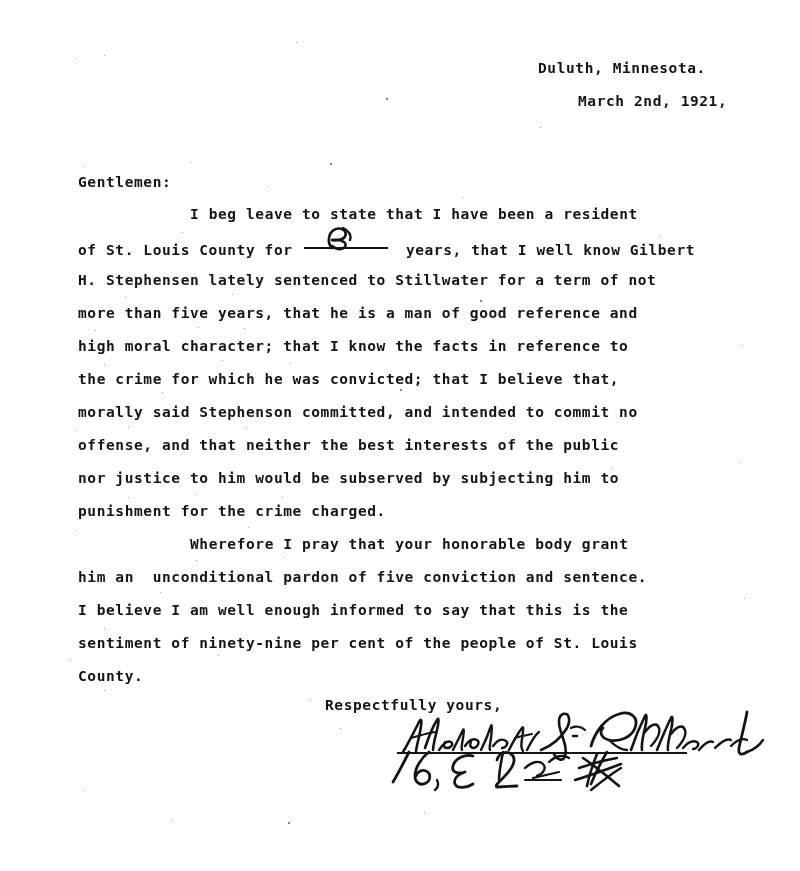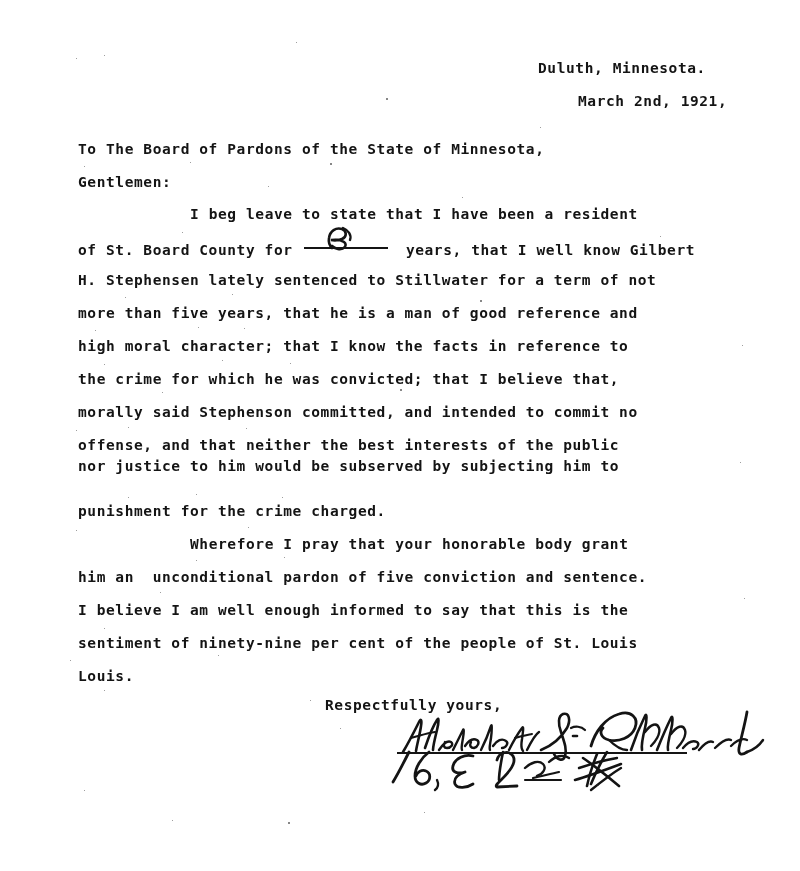--- a/index.html
+++ b/index.html
@@ -79,57 +79,56 @@
 </head>
 <body>
 
 <div class="page">
 
   <div class="heading-block">
     <div class="tw hdr-city">Duluth, Minnesota.</div>
     <div class="tw hdr-date">March 2nd, 1921,</div>
   </div>
 
-  <div class="tw addr-line">To The Board of Pardons of the State of Minnesota,</div>
   <div class="tw salutation">Gentlemen:</div>
 
   <div>
     <div class="tw indent" style="top:206px;">I beg leave to state that I have been a resident</div>
 
     <div class="body-line" style="position:absolute; top:239px; left:78px;">
-      <span class="tw" style="position:relative; left:0; top:0;">of St. Board County for</span>
+      <span class="tw" style="position:relative; left:0; top:0;">of St. Louis County for</span>
       <span style="position:relative; display:inline-block; width:88px; height:1em; vertical-align:baseline;">
         <svg width="88" height="30" viewBox="0 0 88 30" style="position:absolute; left:0; top:-13px;">
           <path d="M30 22 C30 22 26 18 27 12 C28 5 34 1 40 3 C45 5 45 11 40 13 C35 15 29 14 29 14
                    C29 14 38 13 42 16 C46 19 42 24 36 23 C32 22 30 20 30 20" fill="none" stroke="#141414" stroke-width="2.6" stroke-linecap="round"></path>
           <path d="M41 2 C46 4 50 9 48 14" fill="none" stroke="#141414" stroke-width="2.4" stroke-linecap="round"></path>
         </svg>
         <svg width="88" height="6" viewBox="0 0 88 6" style="position:absolute; left:0; top:6px;">
           <line x1="2" y1="3" x2="86" y2="3" stroke="#141414" stroke-width="2.2"></line>
         </svg>
       </span>
       <span class="tw" style="position:relative; left:6px; top:0;">years, that I well know Gilbert</span>
     </div>
 
     <div class="tw body-line" style="top:272px;">H. Stephensen lately sentenced to Stillwater for a term of not</div>
     <div class="tw body-line" style="top:305px;">more than five years, that he is a man of good reference and</div>
     <div class="tw body-line" style="top:338px;">high moral character; that I know the facts in reference to</div>
     <div class="tw body-line" style="top:371px;">the crime for which he was convicted; that I believe that,</div>
     <div class="tw body-line" style="top:404px;">morally said Stephenson committed, and intended to commit no</div>
     <div class="tw body-line" style="top:437px;">offense, and that neither the best interests of the public</div>
-    <div class="tw body-line" style="top:458px;text-align:center;">nor justice to him would be subserved by subjecting him to</div>
+    <div class="tw body-line" style="top:470px;text-align:center;">nor justice to him would be subserved by subjecting him to</div>
     <div class="tw body-line" style="top:503px;">punishment for the crime charged.</div>
   </div>
 
   <div>
     <div class="tw indent" style="top:536px;">Wherefore I pray that your honorable body grant</div>
     <div class="tw body-line" style="top:569px;">him an  unconditional pardon of five conviction and sentence.</div>
     <div class="tw body-line" style="top:602px;">I believe I am well enough informed to say that this is the</div>
     <div class="tw body-line" style="top:635px;">sentiment of ninety-nine per cent of the people of St. Louis</div>
-    <div class="tw body-line" style="top:668px;">Louis.</div>
+    <div class="tw body-line" style="top:668px;">County.</div>
   </div>
 
   <div class="tw closing">Respectfully yours,</div>
 
   <div class="sig-wrap">
     <div class="sig-rule"></div>
 
     <svg class="sig-svg" width="370" height="60" viewBox="0 0 370 60">
       <g fill="none" stroke="#141414" stroke-linecap="round" stroke-linejoin="round">
 

